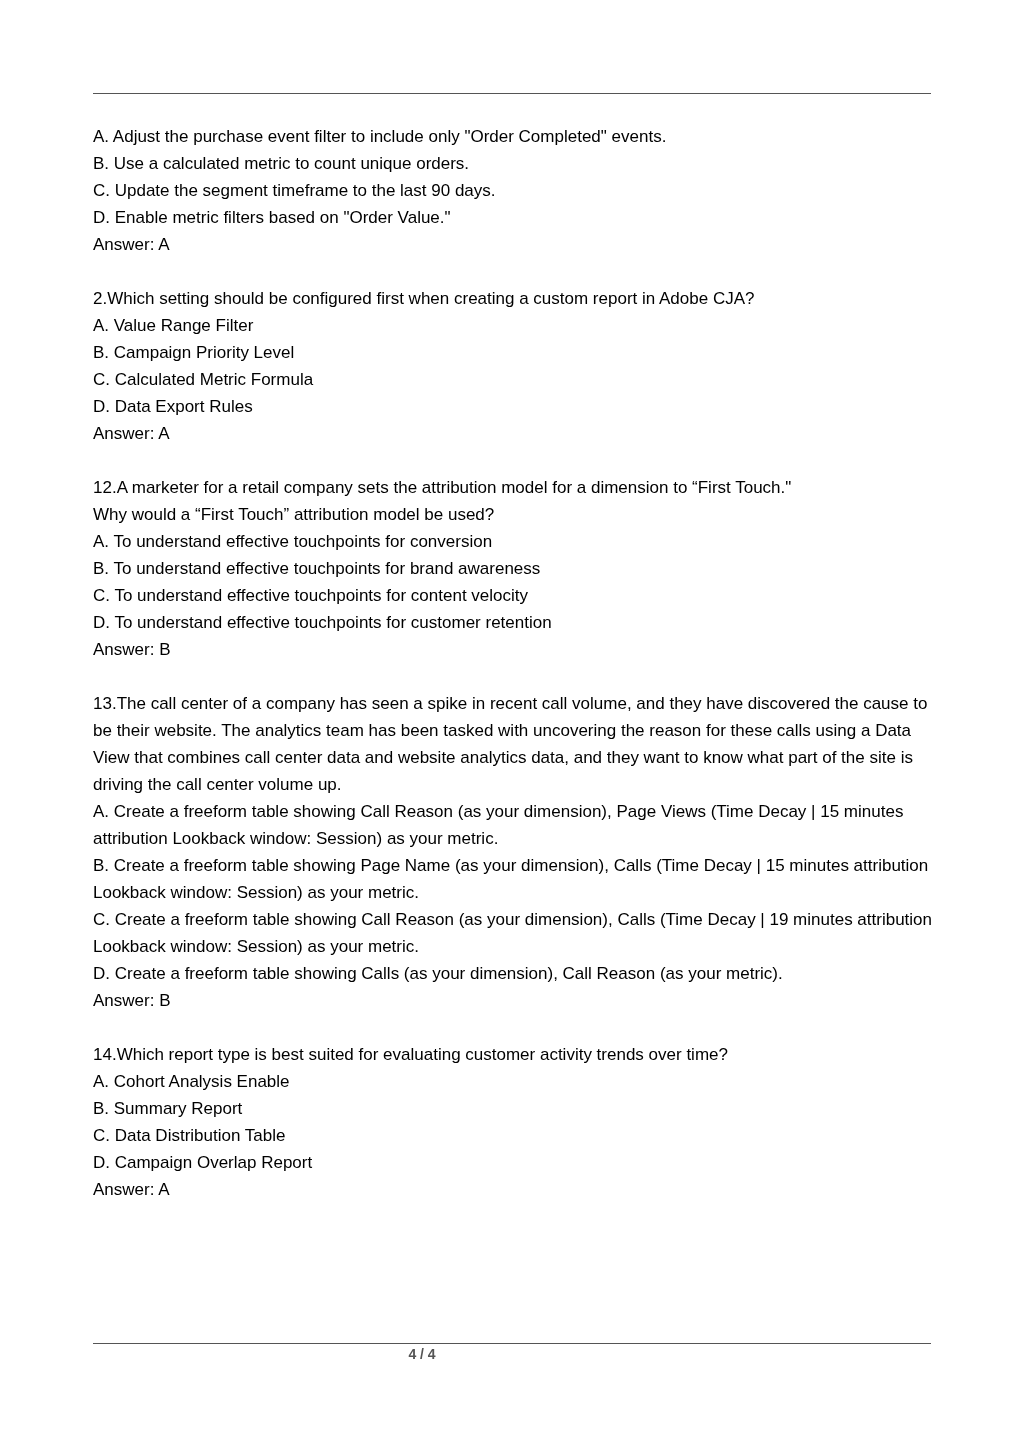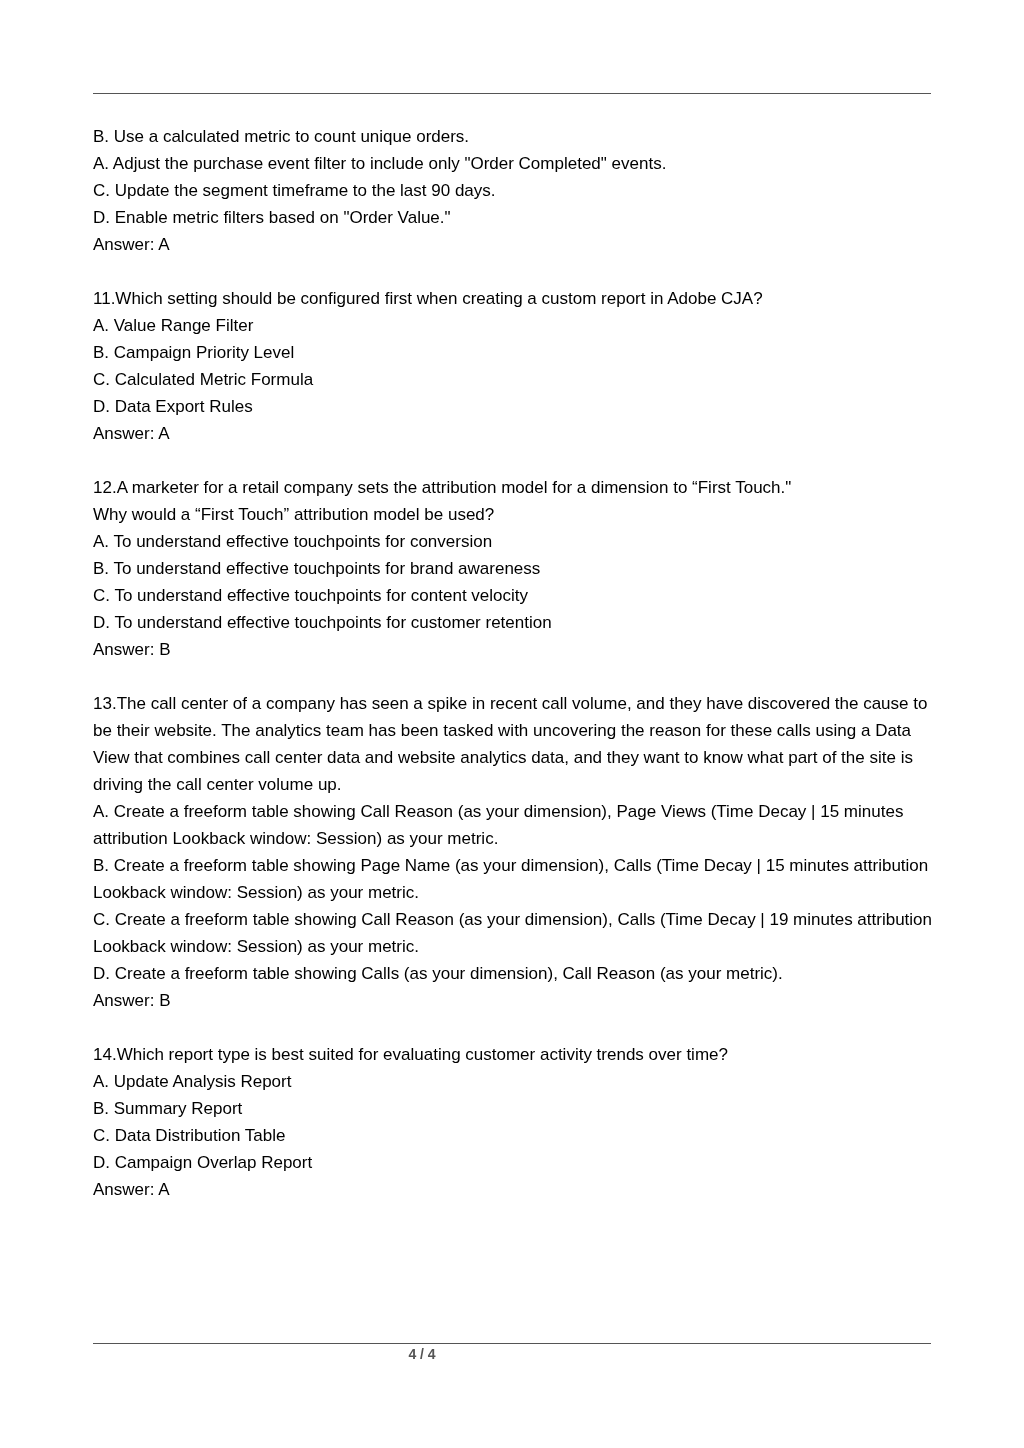--- a/index.html
+++ b/index.html
@@ -16,29 +16,29 @@
            font-size: 14px; font-weight: bold; color: #555; }
 </style>
 </head>
 <body>
 
 <div class="rule top"></div>
 
 <div class="content">
 
   <div class="block">
+    <p class="line">A. Adjust the purchase event filter to include only "Order Completed" events.</p>
     <p class="line">B. Use a calculated metric to count unique orders.</p>
-    <p class="line">A. Adjust the purchase event filter to include only "Order Completed" events.</p>
     <p class="line">C. Update the segment timeframe to the last 90 days.</p>
     <p class="line">D. Enable metric filters based on "Order Value."</p>
     <p class="line"><span class="ans-label">Answer:</span><span> A</span></p>
   </div>
 
   <div class="block">
-    <p class="line">11.Which setting should be configured first when creating a custom report in Adobe CJA?</p>
+    <p class="line">2.Which setting should be configured first when creating a custom report in Adobe CJA?</p>
     <p class="line">A. Value Range Filter</p>
     <p class="line">B. Campaign Priority Level</p>
     <p class="line">C. Calculated Metric Formula</p>
     <p class="line">D. Data Export Rules</p>
     <p class="line"><span class="ans-label">Answer:</span><span> A</span></p>
   </div>
 
   <div class="block">
     <p class="line">12.A marketer for a retail company sets the attribution model for a dimension to “First Touch."</p>
     <p class="line">Why would a “First Touch” attribution model be used?</p>
@@ -53,21 +53,21 @@
     <p class="line">13.The call center of a company has seen a spike in recent call volume, and they have discovered the cause to be their website. The analytics team has been tasked with uncovering the reason for these calls using a Data View that combines call center data and website analytics data, and they want to know what part of the site is driving the call center volume up.</p>
     <p class="line">A. Create a freeform table showing Call Reason (as your dimension), Page Views (Time Decay | 15 minutes attribution Lookback window: Session) as your metric.</p>
     <p class="line">B. Create a freeform table showing Page Name (as your dimension), Calls (Time Decay | 15 minutes attribution Lookback window: Session) as your metric.</p>
     <p class="line">C. Create a freeform table showing Call Reason (as your dimension), Calls (Time Decay | 19 minutes attribution Lookback window: Session) as your metric.</p>
     <p class="line">D. Create a freeform table showing Calls (as your dimension), Call Reason (as your metric).</p>
     <p class="line"><span class="ans-label">Answer:</span><span> B</span></p>
   </div>
 
   <div class="block">
     <p class="line">14.Which report type is best suited for evaluating customer activity trends over time?</p>
-    <p class="line">A. Update Analysis Report</p>
+    <p class="line">A. Cohort Analysis Enable</p>
     <p class="line">B. Summary Report</p>
     <p class="line">C. Data Distribution Table</p>
     <p class="line">D. Campaign Overlap Report</p>
     <p class="line"><span class="ans-label">Answer:</span><span> A</span></p>
   </div>
 </div>
 
 <div class="rule bottom"></div>
 <div class="pager">4 / 4</div>
 

